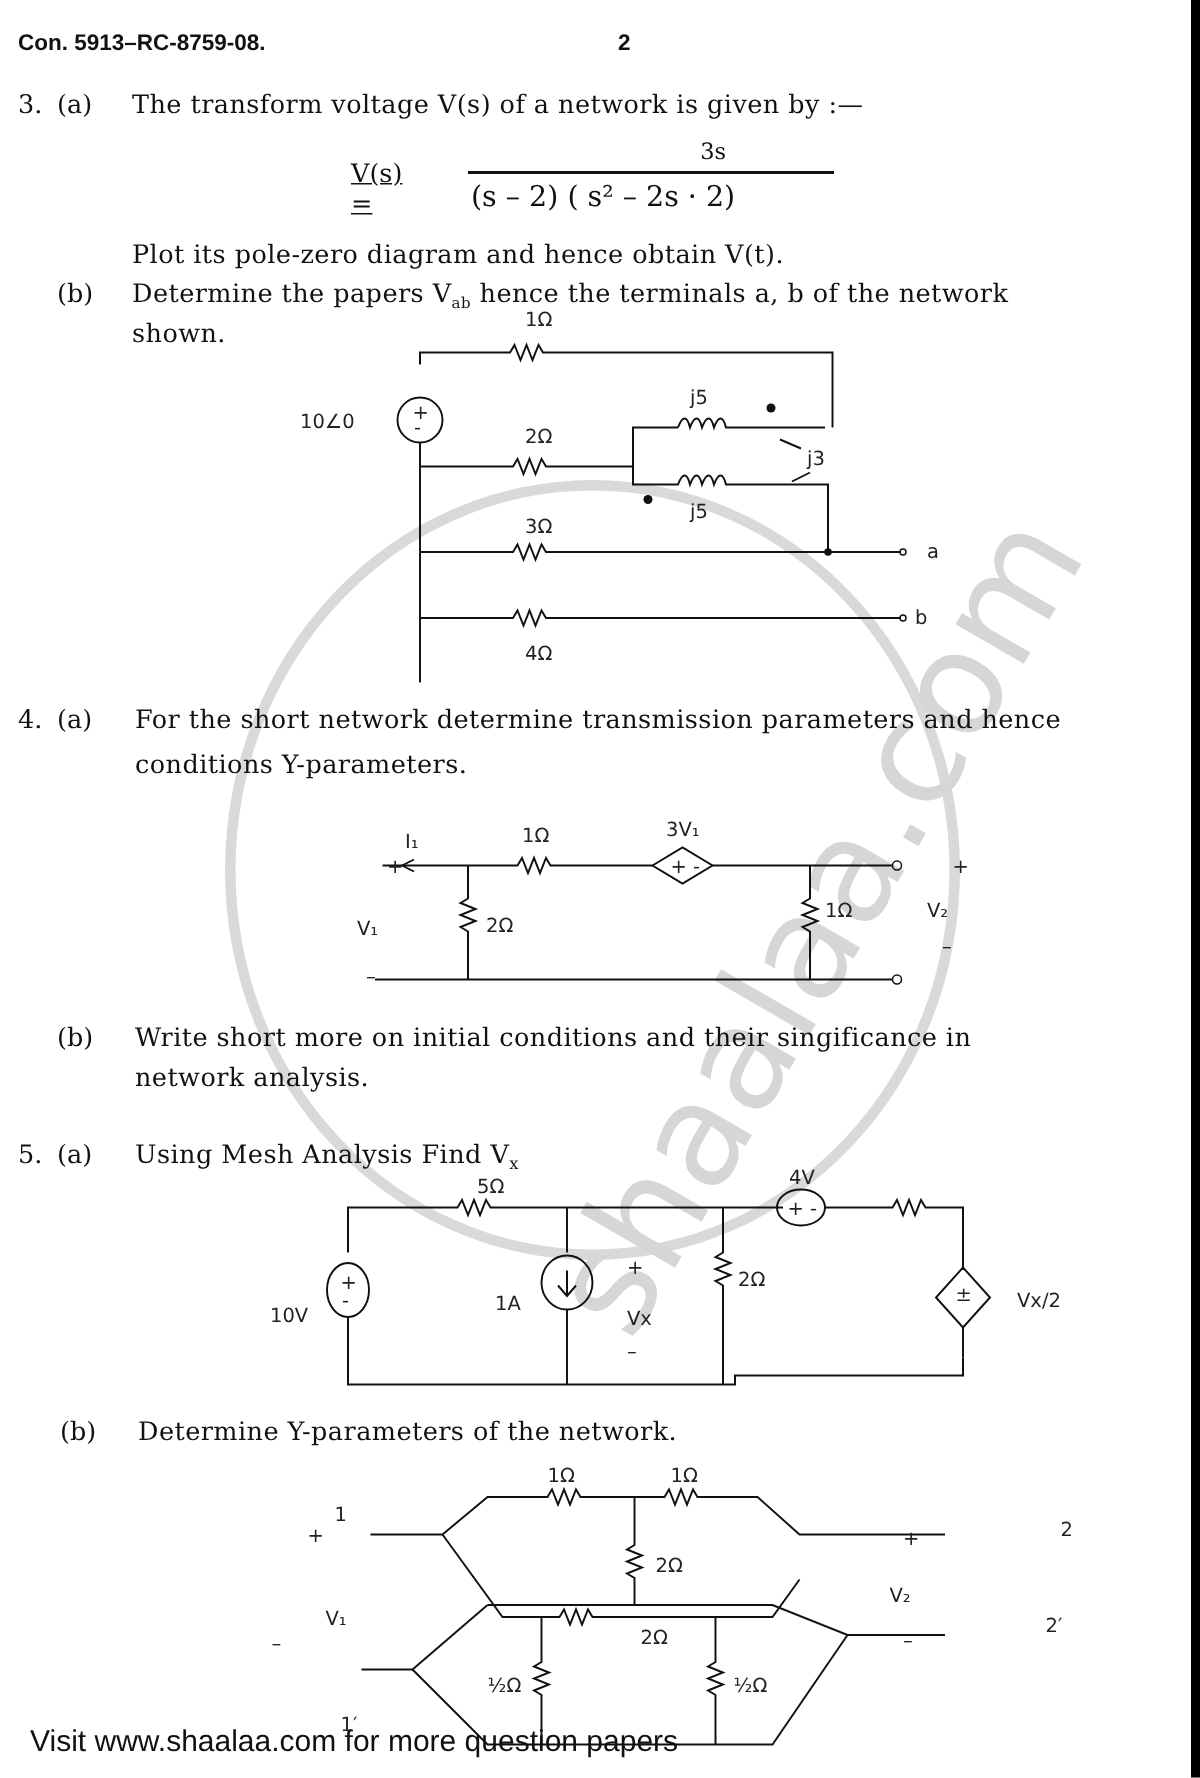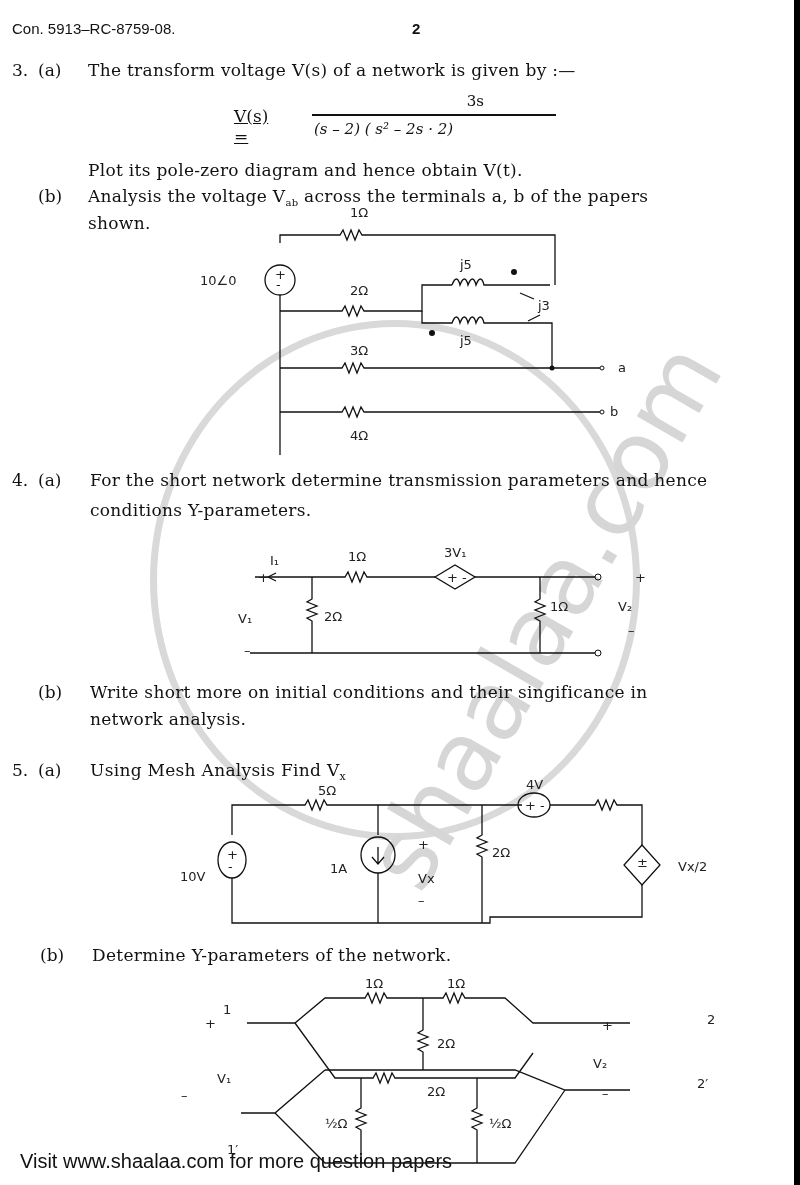--- a/index.html
+++ b/index.html
@@ -1,28 +1,28 @@
 <!DOCTYPE html>
 <html><head>
 <meta charset="utf-8">
 <style>
   html, body { margin:0; padding:0; background:#fff; }
   body { width:800px; height:1185px; position:relative; overflow:hidden; font-family:"DejaVu Serif", serif; color:#111; }
   .edge { position:absolute; right:0; top:0; width:6px; height:1185px; background:#000; }
   .watermark { position:absolute; left:150px; top:320px; width:490px; height:520px; border:7px solid #d9d9d9; border-radius:50%; box-sizing:border-box; pointer-events:none; }
   .wm-text { position:absolute; left:240px; top:560px; font-family:"DejaVu Sans", sans-serif; font-size:96px; color:#d6d6d6; transform:rotate(-60deg); transform-origin:center; white-space:nowrap; pointer-events:none; }
-  .hdr { position:absolute; top:20px; left:12px; font-family:"Liberation Sans", sans-serif; font-size:15px; font-weight:normal; }
+  .hdr { position:absolute; top:20px; left:12px; font-family:"Liberation Sans", sans-serif; font-size:15px; font-weight:bold; }
   .pgno { position:absolute; top:20px; left:412px; font-family:"Liberation Sans", sans-serif; font-size:15px; font-weight:bold; }
   .t { position:absolute; font-size:17px; letter-spacing:0.3px; white-space:nowrap; }
   .num { position:absolute; font-size:17px; }
   .frac { position:absolute; left:234px; top:92px; font-size:17px; }
   .frac .lhs { position:absolute; left:0; top:14px;text-decoration:underline; }
   .frac .numr { position:absolute; left:150px; top:0; width:100px; text-align:right; font-size:15px; }
   .frac .bar { position:absolute; left:78px; top:22px; width:244px; height:1.5px; background:#111; }
-  .frac .den { position:absolute; left:80px; top:28px; font-size:15px; white-space:nowrap;font-style:italic; }
+  .frac .den { position:absolute; left:80px; top:28px; font-size:19px; white-space:nowrap; }
   svg { position:absolute; }
   .footer { position:absolute; left:20px; top:1150px; font-family:"Liberation Sans", sans-serif; font-size:20px; }
   .hand { font-family:"DejaVu Sans", sans-serif; font-size:13px; fill:#222; }
 </style>
 </head>
 <body>
 
 <div class="edge"></div>
 <div class="watermark"></div>
 <div class="wm-text">shaalaa.com</div>
@@ -36,21 +36,21 @@
 
 <div class="frac">
   <span class="lhs">V(s) =</span>
   <span class="numr">3s</span>
   <span class="bar"></span>
   <span class="den">(s – 2) ( s² – 2s · 2)</span>
 </div>
 
 <div class="t" style="left:88px;top:160px">Plot its pole-zero diagram and hence obtain V(t).</div>
 <div class="num" style="left:38px;top:186px">(b)</div>
-<div class="t" style="left:88px;top:186px"><span>Analysis the voltage V</span><sub style="font-size:10px">ab</sub> <span>across the terminals a, b of the papers</span></div>
+<div class="t" style="left:88px;top:186px"><span>Determine the papers V</span><sub style="font-size:10px">ab</sub> <span>hence the terminals a, b of the network</span></div>
 <div class="t" style="left:88px;top:213px">shown.</div>
 
 <svg style="left:190px;top:195px" width="460" height="260" viewBox="0 0 460 260">
   <g stroke="#111" stroke-width="1.3" fill="none">
     <path d="M90 48 V40 H150 l3 -5 l4 10 l4 -10 l4 10 l4 -10 l3 5 H365 V90"></path>
     <circle cx="90" cy="85" r="15"></circle>
     <path d="M90 100 V412"></path>
     <path d="M90 116 H152 l3 -5 l4 10 l4 -10 l4 10 l4 -10 l3 5 H232 V90 H262"></path>
     <path d="M262 90 c3 -8 6 -8 8 0 c3 -8 6 -8 8 0 c3 -8 6 -8 8 0 c3 -8 6 -8 8 0 H360 V90"></path>
     <path d="M232 116 V128 H262 c3 -8 6 -8 8 0 c3 -8 6 -8 8 0 c3 -8 6 -8 8 0 c3 -8 6 -8 8 0 H362 V173"></path>

